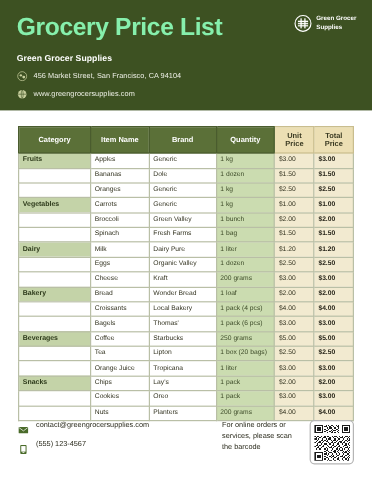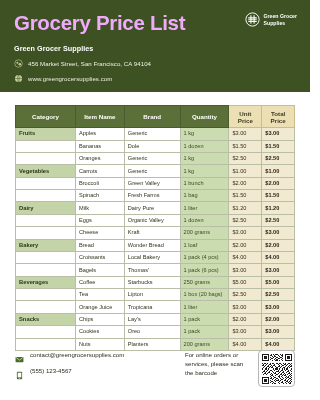--- a/index.html
+++ b/index.html
@@ -12,21 +12,21 @@
   .page { width: 310px; height: 400px; position: relative; background: #ffffff; }
 
   
   .header {
     background: #3d5122;
     height: 92px;
     padding: 11px 14px 0 14px;
     position: relative;
   }
   .title {
-    color: #f0abfc;
+    color: #86efac;
     font-size: 20.5px;
     font-weight: bold;
     letter-spacing: -0.3px;
     line-height: 24px;
   }
   .company {
     color: #ffffff;
     font-size: 7.2px;
     font-weight: bold;
     margin-top: 9px;

